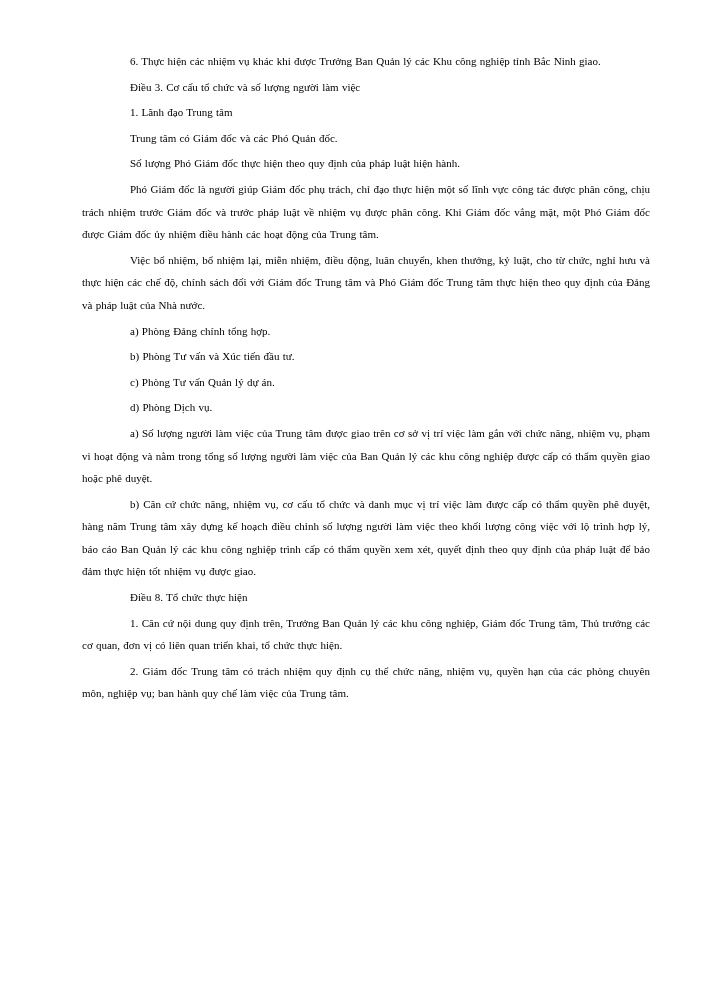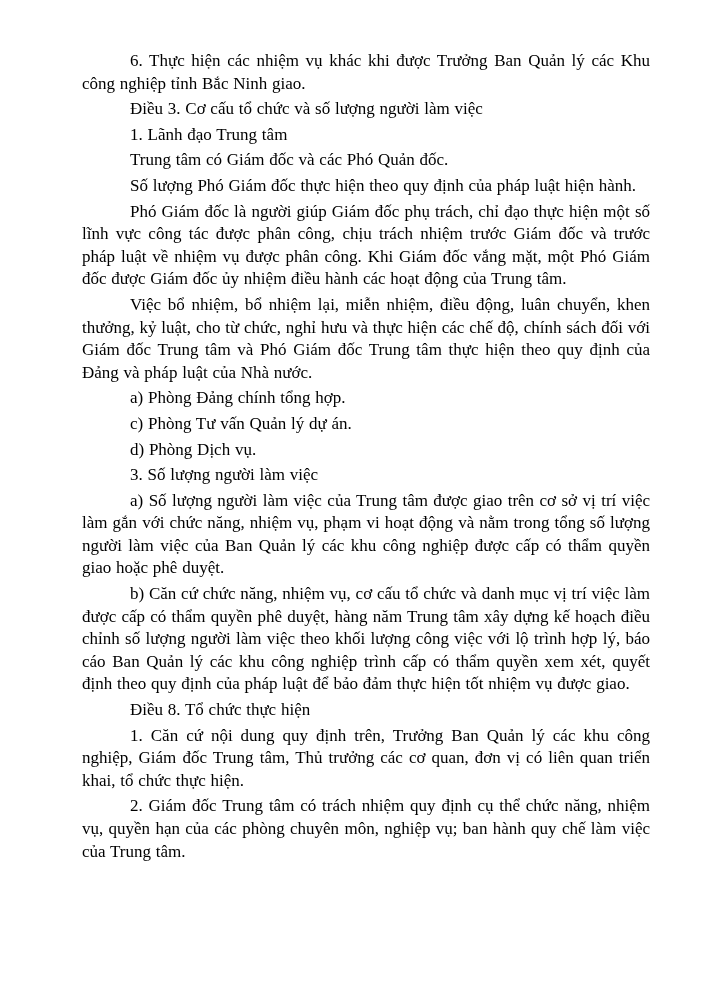--- a/index.html
+++ b/index.html
@@ -9,21 +9,21 @@
   }
   .page {
     position: relative;
     box-sizing: border-box;
     width: 710px;
     height: 999px;
     background: #ffffff;
     color: #000000;
     padding: 50px 60px 0 82px;
     font-family: "Liberation Serif", "DejaVu Serif", serif;
-    font-size: 17px;
+    font-size: 11px;
     line-height: 22.6px;
     overflow: hidden;
   }
   .page p {
     margin: 0 0 3px 0;
     text-align: justify;
     text-indent: 48px;
     word-spacing: 0.5px;
   }
   .page p.heading {
@@ -35,21 +35,21 @@
 
 <div class="page">
   <p>6. Thực hiện các nhiệm vụ khác khi được Trưởng Ban Quản lý các Khu công nghiệp tỉnh Bắc Ninh giao.</p>
   <p class="heading">Điều 3. Cơ cấu tổ chức và số lượng người làm việc</p>
   <p>1. Lãnh đạo Trung tâm</p>
   <p>Trung tâm có Giám đốc và các Phó Quản đốc.</p>
   <p>Số lượng Phó Giám đốc thực hiện theo quy định của pháp luật hiện hành.</p>
   <p>Phó Giám đốc là người giúp Giám đốc phụ trách, chỉ đạo thực hiện một số lĩnh vực công tác được phân công, chịu trách nhiệm trước Giám đốc và trước pháp luật về nhiệm vụ được phân công. Khi Giám đốc vắng mặt, một Phó Giám đốc được Giám đốc ủy nhiệm điều hành các hoạt động của Trung tâm.</p>
   <p>Việc bổ nhiệm, bổ nhiệm lại, miễn nhiệm, điều động, luân chuyển, khen thưởng, kỷ luật, cho từ chức, nghỉ hưu và thực hiện các chế độ, chính sách đối với Giám đốc Trung tâm và Phó Giám đốc Trung tâm thực hiện theo quy định của Đảng và pháp luật của Nhà nước.</p>
   <p>a) Phòng Đảng chính tổng hợp.</p>
+  <p>b) Phòng Tư vấn và Xúc tiến đầu tư.</p>
   <p>c) Phòng Tư vấn Quản lý dự án.</p>
   <p>d) Phòng Dịch vụ.</p>
-  <p>3. Số lượng người làm việc</p>
   <p>a) Số lượng người làm việc của Trung tâm được giao trên cơ sở vị trí việc làm gắn với chức năng, nhiệm vụ, phạm vi hoạt động và nằm trong tổng số lượng người làm việc của Ban Quản lý các khu công nghiệp được cấp có thẩm quyền giao hoặc phê duyệt.</p>
   <p>b) Căn cứ chức năng, nhiệm vụ, cơ cấu tổ chức và danh mục vị trí việc làm được cấp có thẩm quyền phê duyệt, hàng năm Trung tâm xây dựng kế hoạch điều chỉnh số lượng người làm việc theo khối lượng công việc với lộ trình hợp lý, báo cáo Ban Quản lý các khu công nghiệp trình cấp có thẩm quyền xem xét, quyết định theo quy định của pháp luật để bảo đảm thực hiện tốt nhiệm vụ được giao.</p>
   <p class="heading">Điều 8. Tổ chức thực hiện</p>
   <p>1. Căn cứ nội dung quy định trên, Trưởng Ban Quản lý các khu công nghiệp, Giám đốc Trung tâm, Thủ trưởng các cơ quan, đơn vị có liên quan triển khai, tổ chức thực hiện.</p>
   <p>2. Giám đốc Trung tâm có trách nhiệm quy định cụ thể chức năng, nhiệm vụ, quyền hạn của các phòng chuyên môn, nghiệp vụ; ban hành quy chế làm việc của Trung tâm.</p>
 </div>
 
 </body></html>

